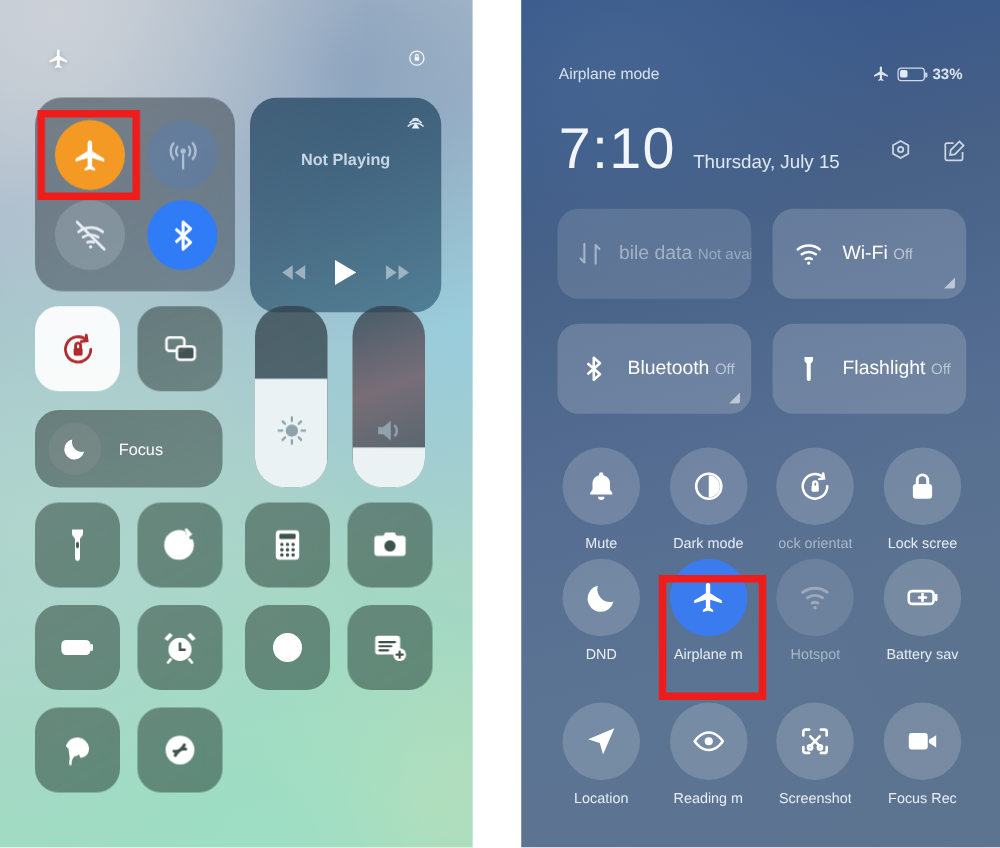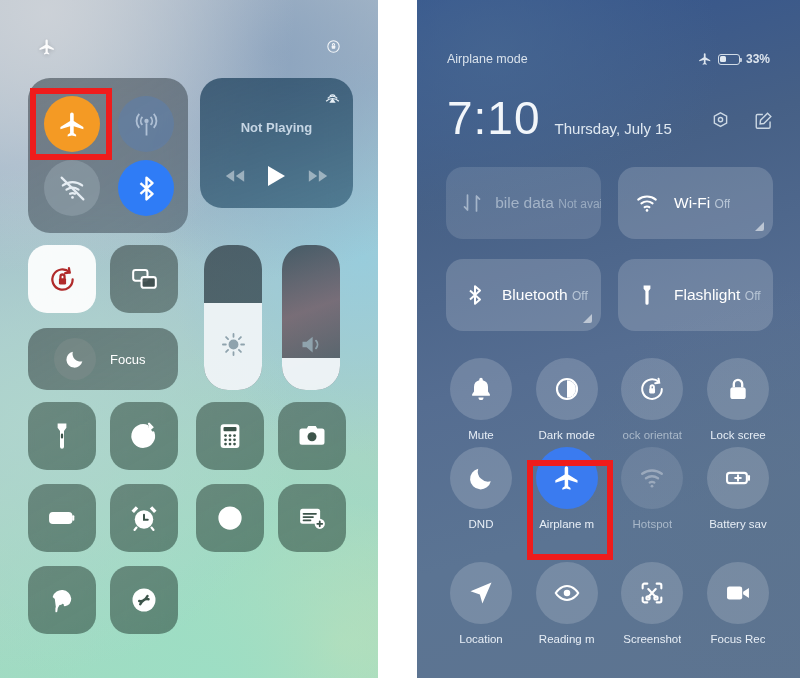--- a/index.html
+++ b/index.html
@@ -40,21 +40,21 @@
             background:linear-gradient(150deg, rgba(62,72,80,.60), rgba(58,72,84,.50));
             backdrop-filter:blur(12px); }
   .cc-circ{ position:absolute; width:56px; height:56px; border-radius:50%;
             display:flex; align-items:center; justify-content:center; }
   .cc-circ svg{ width:29px; height:29px; }
   .c-air   { left:16px;  top:18px;  background:#f49a24; }
   .c-cell  { left:90px;  top:18px;  background:rgba(94,126,168,.62); }
   .c-wifi  { left:16px;  top:82px;  background:rgba(150,165,175,.52); }
   .c-bt    { left:90px;  top:82px;  background:#2f7cf6; }
 
-  .cc-media{ position:absolute; left:172px; top:0; width:153px; height:130px; border-radius:22px;
+  .cc-media{ position:absolute; left:172px; top:0; width:153px; height:172px; border-radius:22px;
              background:linear-gradient(160deg, rgba(30,64,92,.74), rgba(33,78,104,.60));
              backdrop-filter:blur(12px); }
   .media-title{ position:absolute; left:0; right:0; top:42px; text-align:center;
                 color:#c6d6e4; font-size:13px; font-weight:600; }
   .airplay{ position:absolute; right:11px; top:9px; width:19px; height:19px;
             fill:none; stroke:#e8f0f7; stroke-width:1.5; }
   .media-ctrls{ position:absolute; left:0; right:0; bottom:22px; display:flex;
                 align-items:center; justify-content:space-around; padding:0 14px; }
   .media-ctrls svg{ fill:#fff; }
   .mc-side{ width:20px; height:14px; opacity:.45; }
@@ -65,21 +65,21 @@
        background:linear-gradient(150deg, rgba(62,76,76,.62), rgba(56,74,70,.55));
        display:flex; align-items:center; justify-content:center; backdrop-filter:blur(10px); }
   .sq svg{ width:31px; height:31px; }
   .sq-rot{ left:0; top:0; background:rgba(255,255,255,.92); }
   .sq-rot svg{ stroke:#b02a2a; fill:none; }
   .sq-mir{ left:82px; top:0; }
   .sq-mir svg{ stroke:#fff; fill:none; stroke-width:1.7; }
 
   .focus-pill{ position:absolute; left:0; top:83px; width:150px; height:62px; border-radius:19px;
                background:linear-gradient(150deg, rgba(62,76,76,.62), rgba(56,74,70,.55));
-               display:flex; align-items:center; backdrop-filter:blur(10px);padding-left:15px; }
+               display:flex; align-items:center; backdrop-filter:blur(10px); }
   .focus-knob{ width:42px; height:42px; border-radius:50%; background:rgba(126,140,138,.55);
                margin-left:11px; display:flex; align-items:center; justify-content:center; }
   .focus-knob svg{ width:22px; height:22px; fill:#fff; }
   .focus-label{ color:#fff; font-size:13px; margin-left:14px; font-weight:400; }
 
   .slider{ position:absolute; width:58px; height:145px; border-radius:24px; overflow:hidden; }
   .sl-bright{ left:176px; top:0;
               background:linear-gradient(150deg, rgba(48,62,70,.75), rgba(44,60,68,.7)); }
   .sl-vol   { left:254px; top:0;
               background:linear-gradient(160deg, rgba(46,62,72,.78), rgba(96,52,62,.62) 45%, rgba(44,62,72,.75)); }

